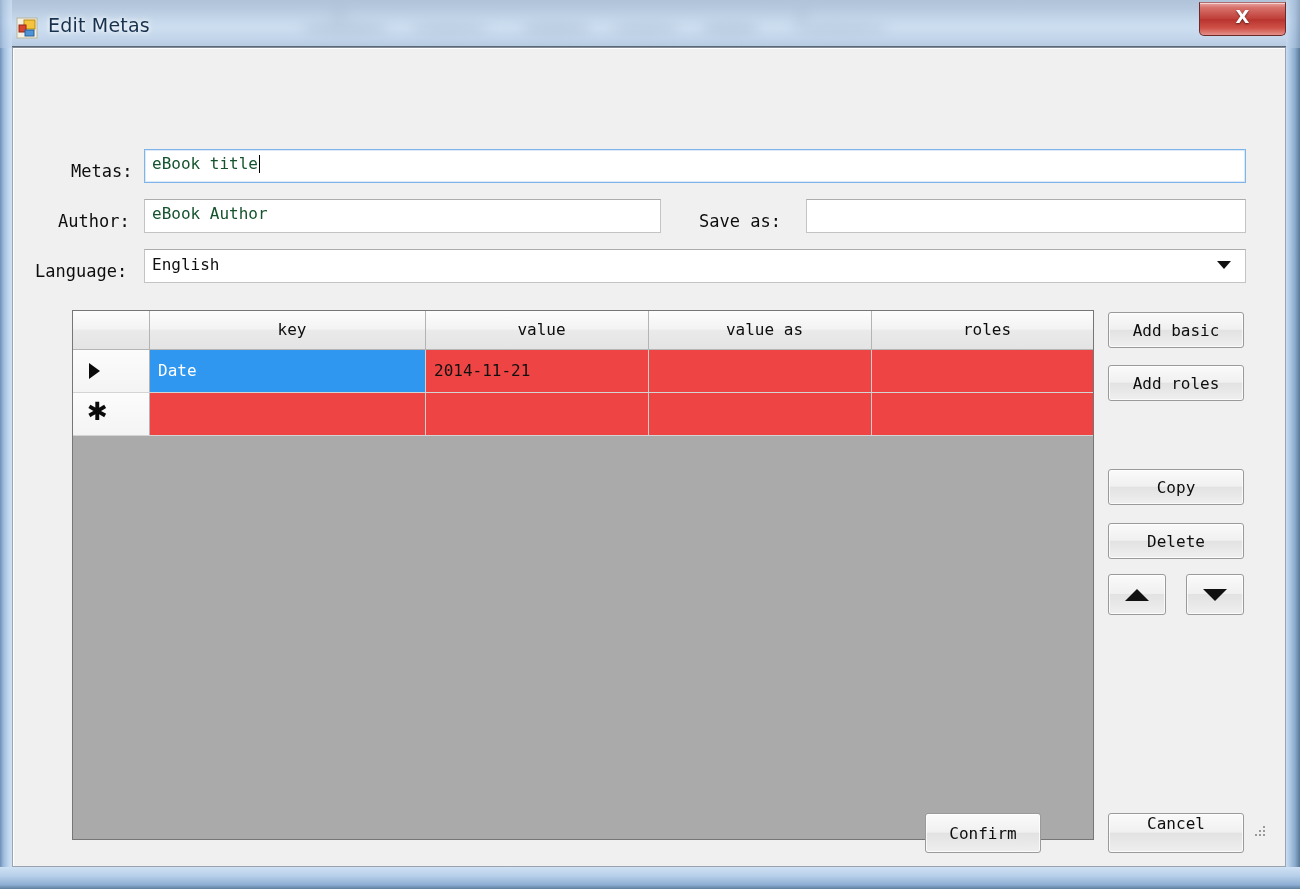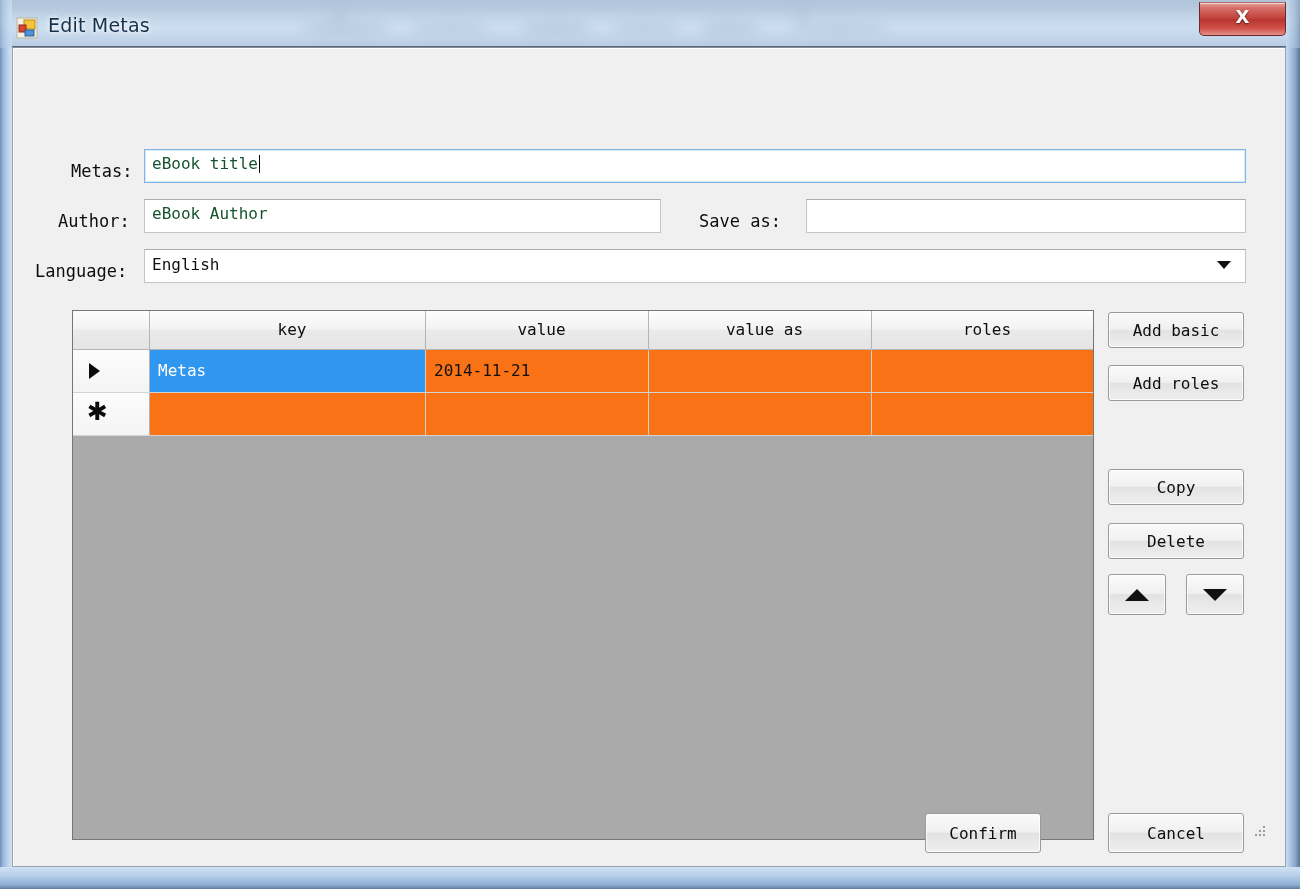--- a/index.html
+++ b/index.html
@@ -243,21 +243,21 @@
   }
   .grow .cell {
     box-sizing: border-box;
     border-right: 1px solid #d0d0d0;
     font-family: "DejaVu Sans Mono", monospace;
     font-size: 16px;
     color: #101010;
     padding: 11px 0 0 8px;
     white-space: nowrap;
     overflow: hidden;
-    background: #f97316;
+    background: #ef4444;
   }
   .grow .cell.selected {
     background: #2f97ef;
     color: #ffffff;
   }
   #grid-blank {
     height: 100%;
     background: #aaaaaa;
   }
 
@@ -377,21 +377,21 @@
           <div class="hcell" style="width:276px;">key</div>
           <div class="hcell" style="width:223px;">value</div>
           <div class="hcell" style="width:223px;">value as</div>
           <div class="hcell" style="width:221px; border-right:none;">roles</div>
         </div>
 
         <div class="grow">
           <div class="rowhead">
             <span class="tri"></span>
           </div>
-          <div class="cell selected" style="width:276px;">Metas</div>
+          <div class="cell selected" style="width:276px;">Date</div>
           <div class="cell" style="width:223px;">2014-11-21</div>
           <div class="cell" style="width:223px;"></div>
           <div class="cell" style="width:221px; border-right:none;"></div>
         </div>
 
         <div class="grow">
           <div class="rowhead">
             <span class="ast">✱</span>
           </div>
           <div class="cell" style="width:276px;"></div>
@@ -424,21 +424,21 @@
       </div>
 
       <div class="btn" style="left:1173px; top:526px; width:58px; height:41px;">
         <span class="down-tri"></span>
       </div>
 
       <div class="btn" style="left:912px; top:765px; width:116px; height:40px; padding-top:10px;">
         <span class="cap">Confirm</span>
       </div>
 
-      <div class="btn" style="left:1095px; top:765px; width:136px; height:40px; padding-top:10px;">
+      <div class="btn" style="left:1095px; top:765px; width:136px; height:40px; ">
         <span class="cap">Cancel</span>
       </div>
 
       <div id="grip">
         <i style="left:10px; top:0;"></i>
         <i style="left:6px;  top:4px;"></i>
         <i style="left:10px; top:4px;"></i>
         <i style="left:2px;  top:8px;"></i>
         <i style="left:6px;  top:8px;"></i>
         <i style="left:10px; top:8px;"></i>

